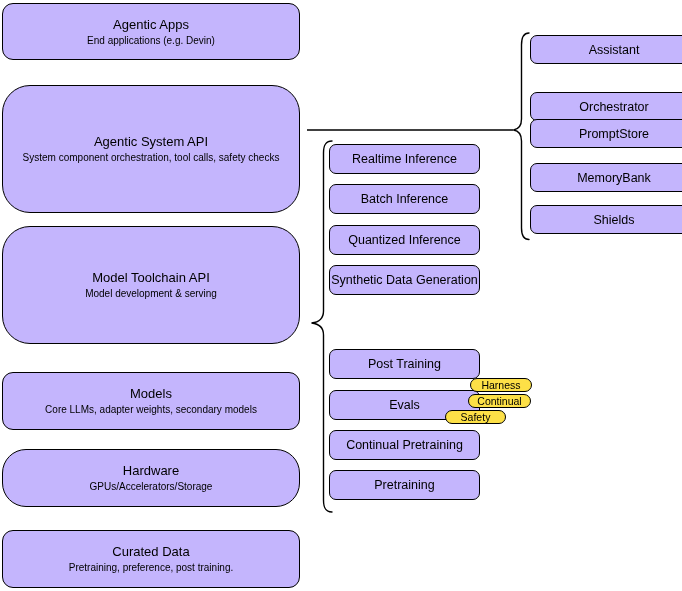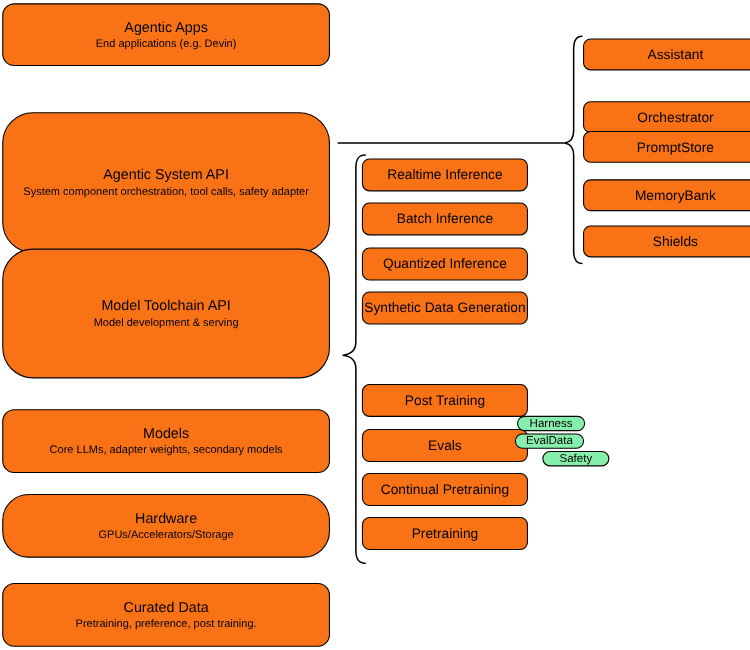--- a/index.html
+++ b/index.html
@@ -12,21 +12,21 @@
   .canvas {
     position: relative;
     width: 682px;
     height: 591px;
     background: #ffffff;
     overflow: hidden;
   }
   .box {
     position: absolute;
     box-sizing: border-box;
-    background: #f97316;
+    background: #c4b5fd;
     border: 1.4px solid #000000;
     display: flex;
     flex-direction: column;
     align-items: center;
     justify-content: center;
     text-align: center;
   }
   .bigbox .title {
     font-size: 13px;
     line-height: 15px;
@@ -48,21 +48,21 @@
     border-radius: 7px;
     font-size: 12.5px;
     line-height: 14px;
     white-space: nowrap;
   }
   .mid-node { left: 329px; width: 151px; height: 30px; }
   .right-node { left: 530px; width: 168px; height: 29px; }
   .pill {
     position: absolute;
     box-sizing: border-box;
-    background: #86efac;
+    background: #fde047;
     border: 1.3px solid #000000;
     border-radius: 8px;
     display: flex;
     align-items: center;
     justify-content: center;
     font-size: 10.5px;
     line-height: 11px;
     white-space: nowrap;
     z-index: 5;
   }
@@ -84,23 +84,23 @@
     <line x1="307" y1="130" x2="513.5" y2="130" stroke="#000000" stroke-width="1.4"></line>
     <path d="M 529 33 C 523 33 521.5 38 521.5 45 L 521.5 119 C 521.5 125 519.5 129 513.5 130 C 519.5 131 521.5 135 521.5 141 L 521.5 228 C 521.5 234 523 239.5 529 239.5" fill="none" stroke="#000000" stroke-width="1.4" stroke-linecap="round"></path>
     <path d="M 332 141 C 325 141 323.5 146 323.5 153 L 323.5 311 C 323.5 317 321 322 311.5 323 C 321 324 323.5 329 323.5 335 L 323.5 500 C 323.5 507 325 512 332 512" fill="none" stroke="#000000" stroke-width="1.4" stroke-linecap="round"></path>
   </svg>
 
   <div class="box bigbox left-node" style="top:3px; height:57px;">
     <div class="title">Agentic Apps</div>
     <div class="subtitle">End applications (e.g. Devin)</div>
   </div>
 
-  <div class="box bigbox left-node round-lg" style="top:102px; height:128px;">
+  <div class="box bigbox left-node round-lg" style="top:85px; height:128px;">
     <div class="title">Agentic System API</div>
-    <div class="subtitle">System component orchestration, tool calls, safety adapter</div>
+    <div class="subtitle">System component orchestration, tool calls, safety checks</div>
   </div>
 
   <div class="box bigbox left-node round-lg" style="top:226px; height:118px;">
     <div class="title">Model Toolchain API</div>
     <div class="subtitle">Model development &amp; serving</div>
   </div>
 
   <div class="box bigbox left-node" style="top:372px; height:58px;">
     <div class="title">Models</div>
     <div class="subtitle">Core LLMs, adapter weights, secondary models</div>
@@ -138,23 +138,23 @@
     <span>Continual Pretraining</span>
   </div>
   <div class="box smallbox mid-node" style="top:470px;">
     <span>Pretraining</span>
   </div>
 
   <div class="pill" style="left:470px; top:378px; width:62px; height:14px;">
     <span>Harness</span>
   </div>
   <div class="pill" style="left:468px; top:394px; width:63px; height:14px;">
-    <span>EvalData</span>
+    <span>Continual</span>
   </div>
-  <div class="pill" style="left:493px; top:410px; width:61px; height:14px;">
+  <div class="pill" style="left:445px; top:410px; width:61px; height:14px;">
     <span>Safety</span>
   </div>
 
   <div class="box smallbox right-node" style="top:35px;">
     <span>Assistant</span>
   </div>
   <div class="box smallbox right-node" style="top:92px;">
     <span>Orchestrator</span>
   </div>
   <div class="box smallbox right-node" style="top:119px;">

